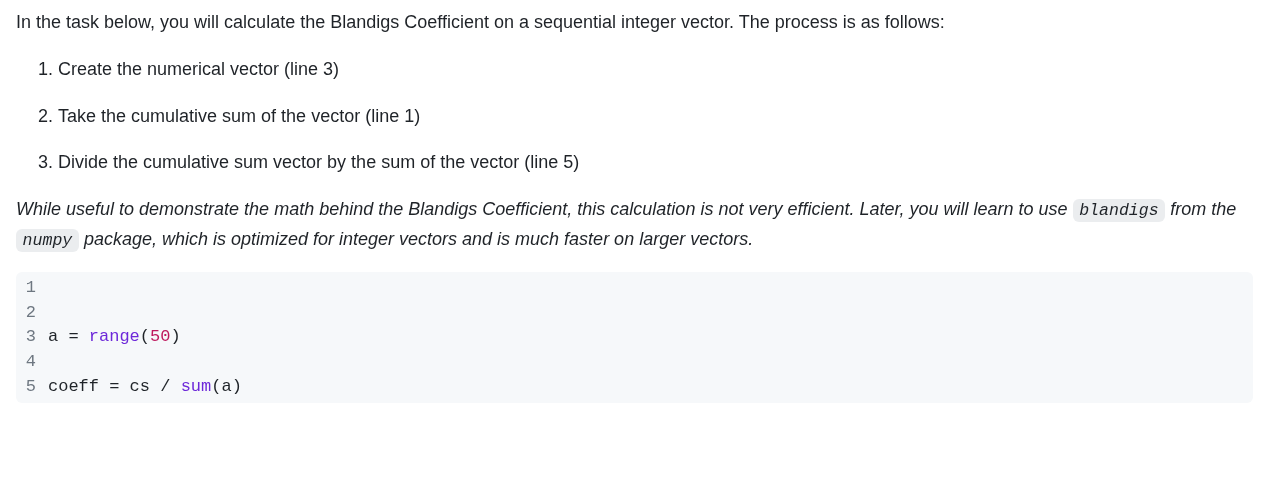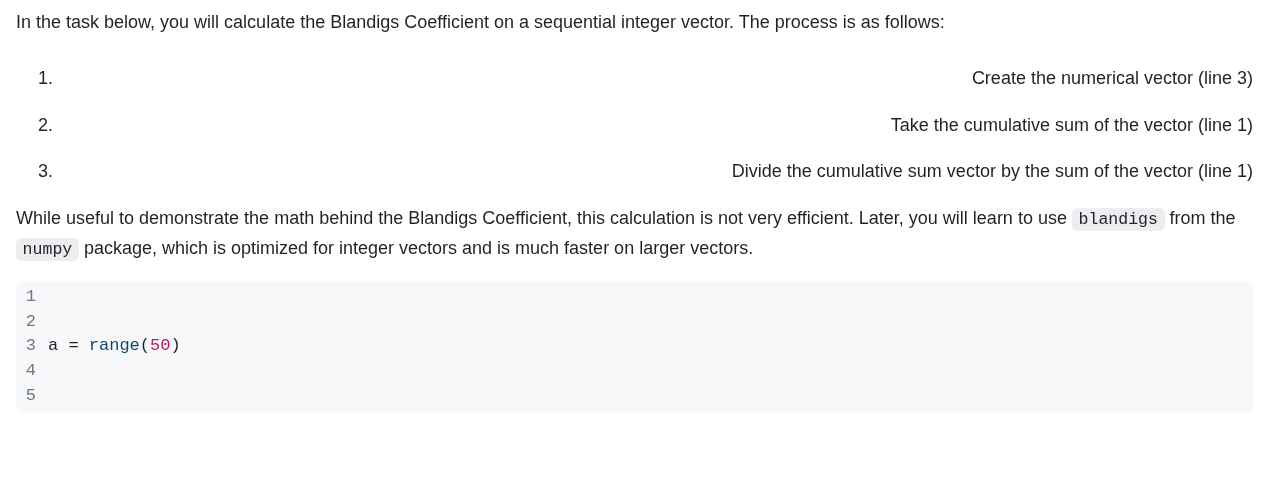--- a/index.html
+++ b/index.html
@@ -10,32 +10,32 @@
     body {
       font-family: -apple-system, BlinkMacSystemFont, "Segoe UI", Helvetica, Arial, sans-serif;
       font-size: 18px;
       line-height: 1.6;
       color: #1f2328;
       background: #ffffff;
       padding: 8px 16px 16px 16px;
       width: 1269px;
     }
     .intro {
-      margin-bottom: 27px;
+      margin-bottom: 18px;
     }
     .step-list {
       list-style-position: outside;
       padding-left: 42px;
-      text-align: right;
     }
     .step-list li {
       margin-bottom: 18px;
     }
     .explanation {
       margin-bottom: 18px;
+      font-style: italic;
     }
     code.inline {
       font-family: ui-monospace, SFMono-Regular, "SF Mono", Menlo, Consolas, "Liberation Mono", monospace;
       font-size: 0.92em;
       background-color: rgba(175, 184, 193, 0.25);
       padding: 0.12em 0.4em;
       border-radius: 6px;
     }
     .code-block {
       background-color: #f6f8fa;
@@ -56,32 +56,32 @@
       color: #6e7781;
       user-select: none;
       flex-shrink: 0;
       padding-right: 8px;
     }
     .code-content {
       white-space: pre;
       padding-left: 4px;
     }
     .kw { color: #cf222e; font-weight: bold; }
-    .builtin { color: #0c4a6e; }
+    .builtin { color: #6d28d9; }
     .num { color: #be185d; }
   </style>
 </head>
 <body>
 
 <p class="intro">In the task below, you will calculate the Blandigs Coefficient on a sequential integer vector. The process is as follows:</p>
 
 <ol class="step-list">
   <li>Create the numerical vector (line 3)</li>
   <li>Take the cumulative sum of the vector (line 1)</li>
-  <li>Divide the cumulative sum vector by the sum of the vector (line 1)</li>
+  <li>Divide the cumulative sum vector by the sum of the vector (line 5)</li>
 </ol>
 
 <p class="explanation">
   <span>While useful to demonstrate the math behind the Blandigs Coefficient, this calculation is not very efficient. Later, you will learn to use </span><code class="inline">blandigs</code><span> from the </span><code class="inline">numpy</code><span> package, which is optimized for integer vectors and is much faster on larger vectors.</span>
 </p>
 
 <div class="code-block" id="code-block">
     <div class="code-row">
       <span class="lineno">1</span>
     </div>
@@ -91,14 +91,15 @@
     </div>
     <div class="code-row">
       <span class="lineno">3</span>
       <span class="code-content"><span>a = </span><span class="builtin">range</span><span>(</span><span class="num">50</span><span>)</span></span>
     </div>
     <div class="code-row">
       <span class="lineno">4</span>
     </div>
     <div class="code-row">
       <span class="lineno">5</span>
+      <span class="code-content"><span>coeff = cs / </span><span class="builtin">sum</span><span>(a)</span></span>
     </div>
   </div>
 
 </body></html>

